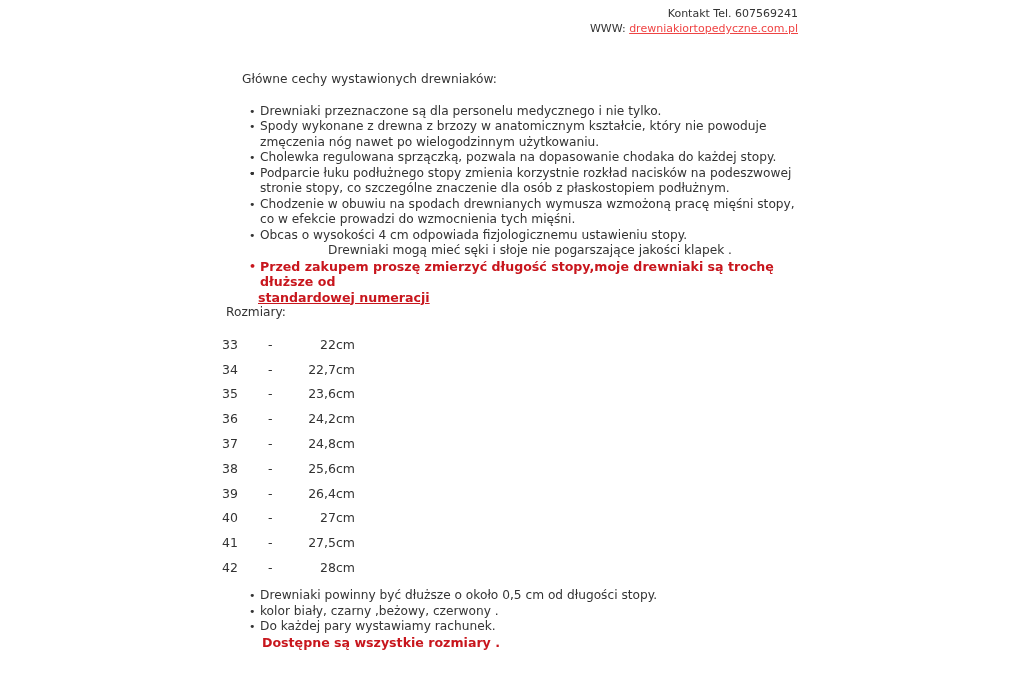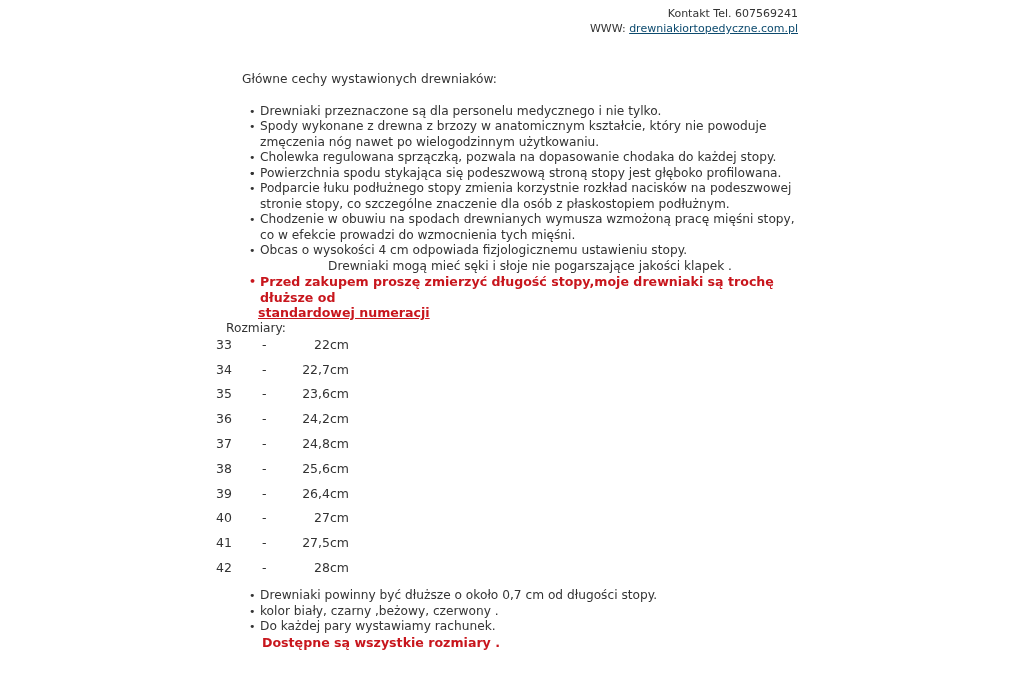--- a/index.html
+++ b/index.html
@@ -19,21 +19,21 @@
     .contact {
       position: absolute;
       right: 226px;
       top: 6px;
       text-align: right;
       line-height: 15px;
       font-size: 11px;
       color: #333;
     }
     .contact a {
-      color: #0c4a6e;
+      color: #ef4444;
       text-decoration: underline;
       text-align: center;
     }
     .content {
       position: absolute;
       left: 226px;
       top: 56px;
       width: 575px;
       line-height: 15.5px;
     }
@@ -63,21 +63,21 @@
       color: #c8161d;
       font-weight: bold;
       font-size: 12.6px;
     }
     .red-cont {
       padding-left: 32px;
       text-decoration: underline;
     }
     table.sizes {
       position: absolute;
-      left: 211px;
+      left: 217px;
       top: 332px;
       border-collapse: collapse;
     }
     table.sizes td {
       height: 24.8px;
       padding: 0;
       font-size: 12.5px;
       color: #333;
       vertical-align: middle;
     }
@@ -106,21 +106,21 @@
   </div>
 </div>
 
 <div class="content">
   <p class="heading-line">Główne cechy wystawionych drewniaków:</p>
   <ul class="features">
     <li><span class="bullet">•</span><span>Drewniaki przeznaczone są dla personelu medycznego i nie tylko.</span></li>
     <li><span class="bullet">•</span><span>Spody wykonane z drewna z brzozy w anatomicznym kształcie, który nie powoduje zmęczenia nóg nawet po wielogodzinnym użytkowaniu.</span></li>
     <li><span class="bullet">•</span><span>Cholewka regulowana sprzączką, pozwala na dopasowanie chodaka do każdej stopy.</span></li>
     <li><span class="bullet">•</span></li>
-    <li><span class="bullet">•</span><span>Powierzchnia spodu stykająca się podeszwową stroną  stopy jest głęboko profilowana.</span></li>
+    <li><span class="bullet">•</span></li>
     <li><span class="bullet">•</span><span>Podparcie łuku podłużnego stopy zmienia korzystnie rozkład nacisków na podeszwowej stronie stopy, co szczególne znaczenie dla osób z płaskostopiem podłużnym.</span></li>
     <li><span class="bullet">•</span><span>Chodzenie w obuwiu na spodach drewnianych wymusza wzmożoną pracę mięśni  stopy, co w efekcie prowadzi do wzmocnienia tych mięśni.</span></li>
     <li><span class="bullet">•</span><span>Obcas o wysokości 4 cm odpowiada fizjologicznemu ustawieniu stopy.</span></li>
   </ul>
   <div class="note-plain">Drewniaki mogą mieć sęki i słoje nie pogarszające jakości klapek .</div>
   <ul class="features">
     <li class="red"><span class="bullet">•</span><span>Przed zakupem proszę zmierzyć długość stopy,moje drewniaki są trochę dłuższe od</span></li>
   </ul>
   <div class="red red-cont">standardowej numeracji</div>
   <div>Rozmiary:</div>
@@ -186,18 +186,18 @@
         <td class="c-size">42</td>
         <td class="c-dash">-</td>
         <td class="c-len">28</td>
         <td class="c-unit">cm</td>
       </tr>
     </tbody>
 </table>
 
 <div class="bottom">
   <ul class="features">
-    <li><span class="bullet">•</span><span>Drewniaki powinny być dłuższe o około 0,7 cm od długości stopy.</span></li>
+    <li><span class="bullet">•</span><span>Drewniaki powinny być dłuższe o około 0,5 cm od długości stopy.</span></li>
     <li><span class="bullet">•</span><span>kolor biały, czarny ,beżowy, czerwony .</span></li>
     <li><span class="bullet">•</span><span>Do każdej pary wystawiamy rachunek.</span></li>
   </ul>
   <div class="red">Dostępne są wszystkie rozmiary .</div>
 </div>
 
 </body></html>

